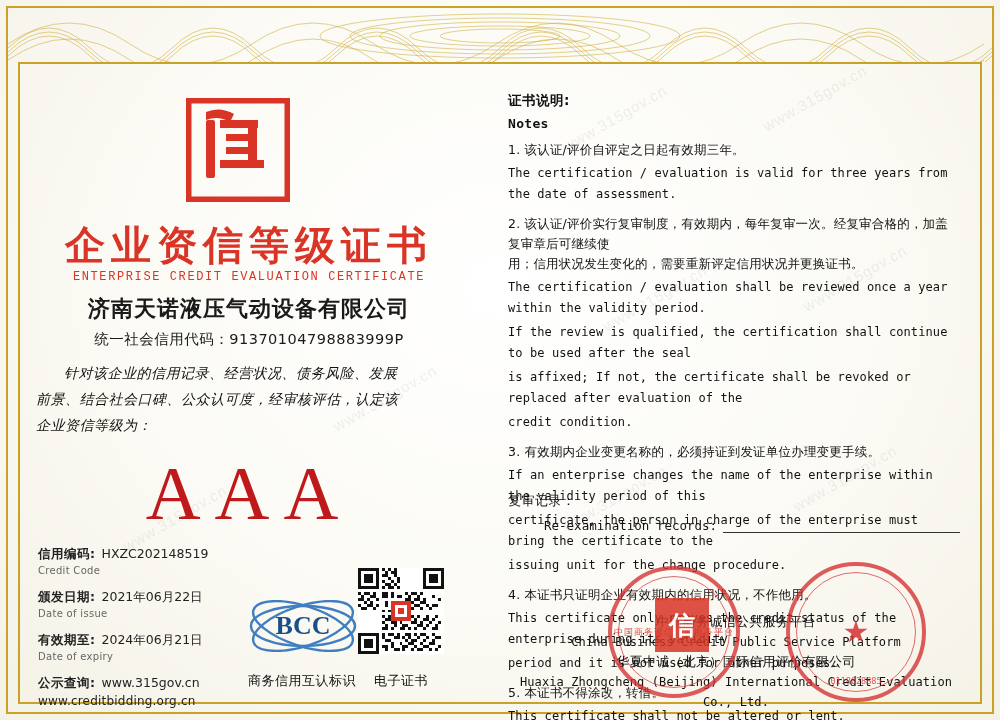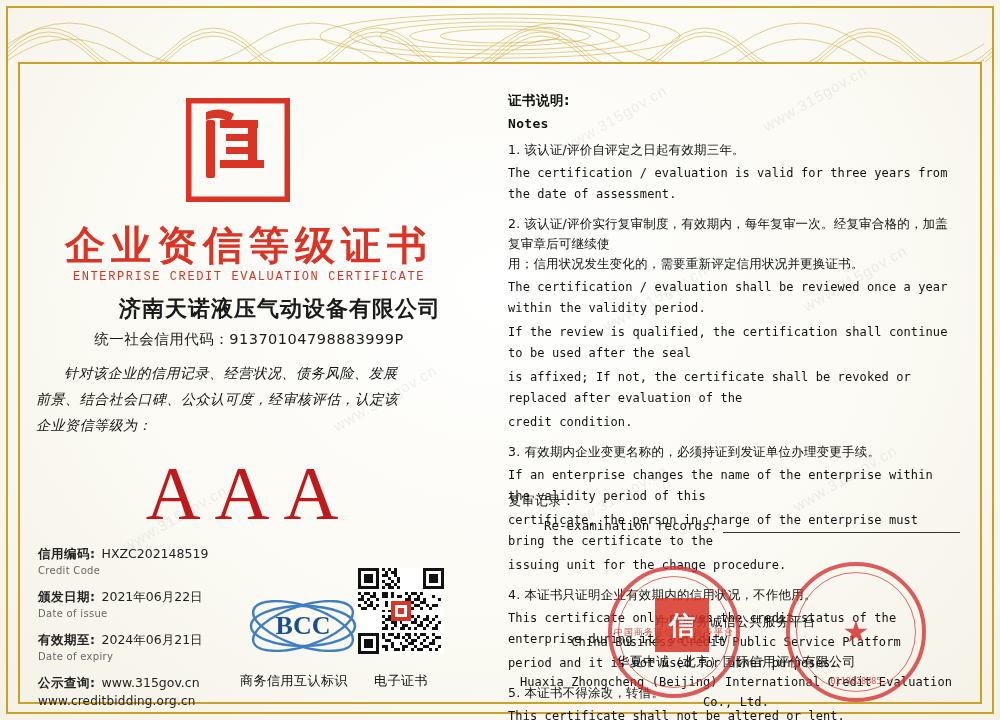--- a/index.html
+++ b/index.html
@@ -72,21 +72,20 @@
   }
   .title-rule{
     position:absolute;left:32px;top:214px;width:398px;height:1px;
     background:linear-gradient(90deg,rgba(217,52,37,0) 0%,#d93425 18%,#d93425 82%,rgba(217,52,37,0) 100%);
     opacity:.0;
   }
   .company{
     position:absolute;left:0;top:216px;width:462px;text-align:center;
     font-size:22px;font-weight:bold;color:#1a1a1a;letter-spacing:1px;
     font-family:"DejaVu Sans","Liberation Sans",sans-serif;
-    padding-left:31px;
   }
   .credit-code{
     position:absolute;left:0;top:252px;width:462px;text-align:center;
     font-size:14.5px;color:#1a1a1a;letter-spacing:.5px;
     font-family:"DejaVu Sans","Liberation Sans",sans-serif;
   }
   .body-text{
     position:absolute;left:18px;top:282px;width:430px;
     font-size:14px;line-height:26px;color:#111;
     font-family:"DejaVu Sans","Liberation Sans",sans-serif;
@@ -117,21 +116,21 @@
   }
   .meta-url2{
     font-size:12px;color:#222;margin-top:2px;letter-spacing:.2px;
   }
 
   
   .bcc{
     position:absolute;left:248px;top:600px;width:110px;height:52px;
   }
   .bcc-label{
-    position:absolute;left:214px;top:672px;width:160px;text-align:center;
+    position:absolute;left:222px;top:672px;width:160px;text-align:center;
     font-size:13px;color:#111;letter-spacing:.5px;
     font-family:"DejaVu Sans","Liberation Sans",sans-serif;
   }
   
   .qr{
     position:absolute;left:358px;top:568px;width:86px;height:86px;
     background:#fff;
   }
   .qr-label{
     position:absolute;left:355px;top:672px;width:92px;text-align:center;

